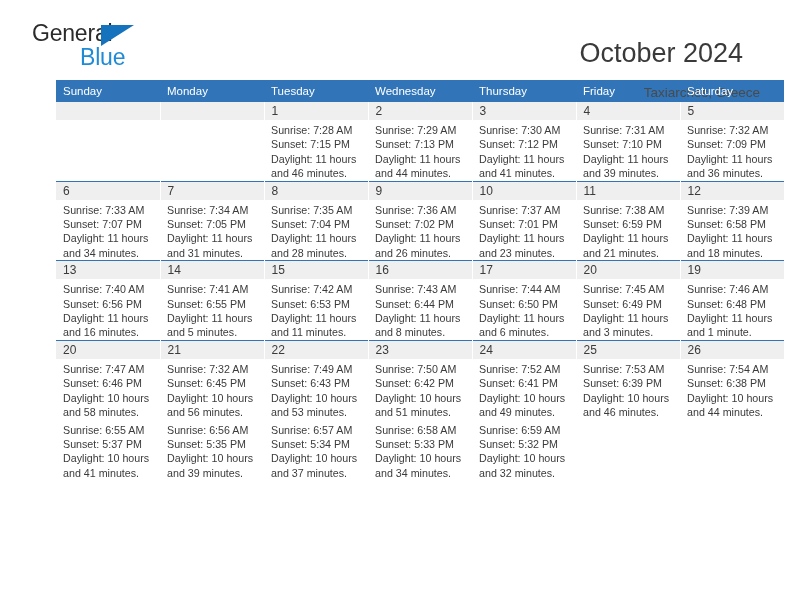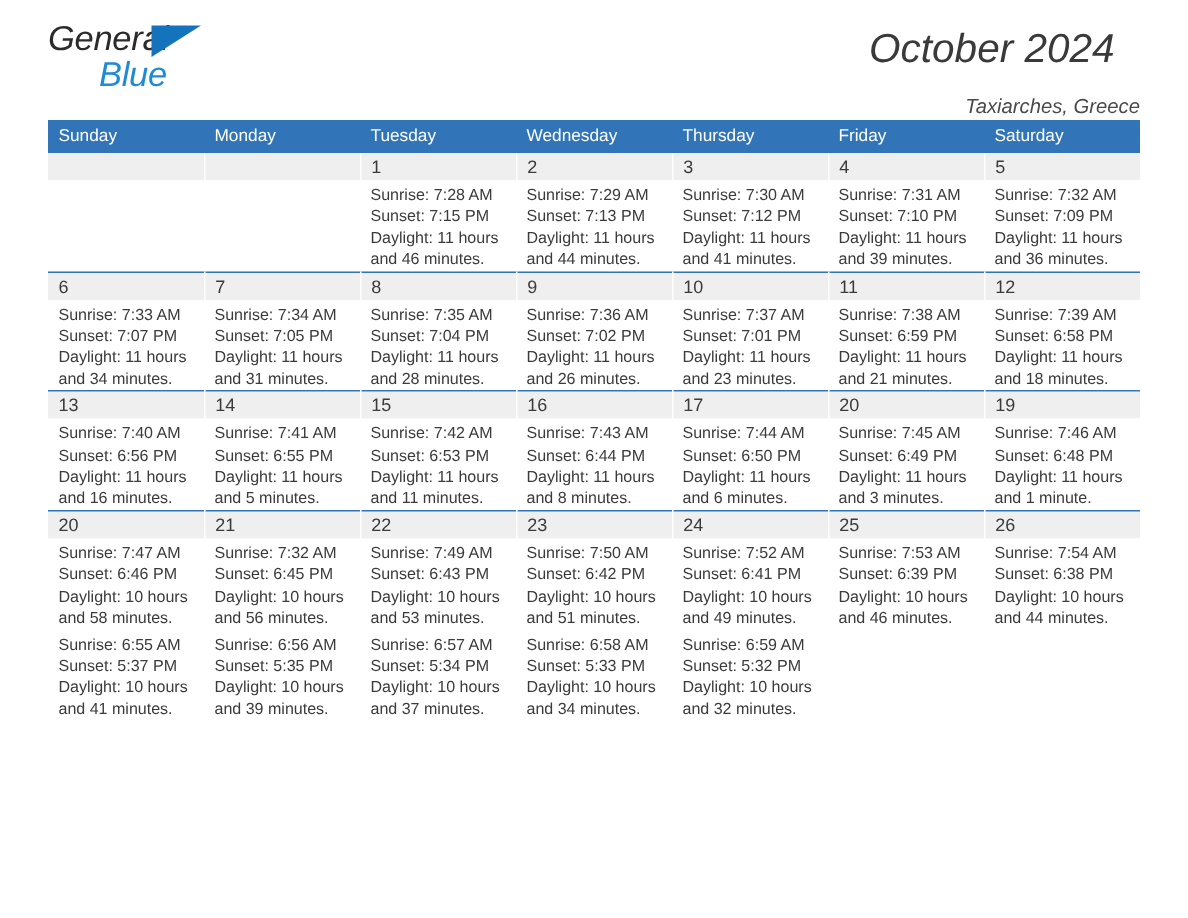--- a/index.html
+++ b/index.html
@@ -19,26 +19,25 @@
     position: relative;
     width: 792px;
     height: 612px;
     box-sizing: border-box;
     padding: 0 32px;
   }
 
   
   .topbar {
     display: flex;
-    align-items: center;
+    align-items: flex-start;
     justify-content: space-between;
     height: 72px;
-    padding-top: 8px;
+    padding-top: 22px;
     box-sizing: border-box;
-    font-style: italic;
   }
 
   .logo {
     position: relative;
     width: 120px;
     height: 52px;
     line-height: 1;
     user-select: none;
   }
   .logo-general {
@@ -53,21 +52,21 @@
     position: absolute;
     left: 69px;
     top: 3px;
     width: 0;
     height: 0;
     border-left: 33px solid #1573bd;
     border-bottom: 21px solid transparent;
   }
   .logo-blue {
     position: absolute;
-    left: 34px;
+    left: 48px;
     top: 24px;
     font-size: 23px;
     color: #1f8ad6;
     letter-spacing: -0.2px;
   }
 
   .titleblock {
     text-align: right;
     padding-top: 0px;
   }
@@ -84,20 +83,21 @@
     margin-top: 7px;
     line-height: 1.1;
   }
 
   
   .calendar {
     width: 728px;
     border-collapse: collapse;
     table-layout: fixed;
     margin-top: 8px;
+    margin-left: 24px;
   }
   .calendar th {
     background: #3175b8;
     color: #ffffff;
     font-size: 11.5px;
     font-weight: normal;
     text-align: left;
     padding: 5px 0 5px 7px;
     height: 19px;
     box-sizing: border-box;

